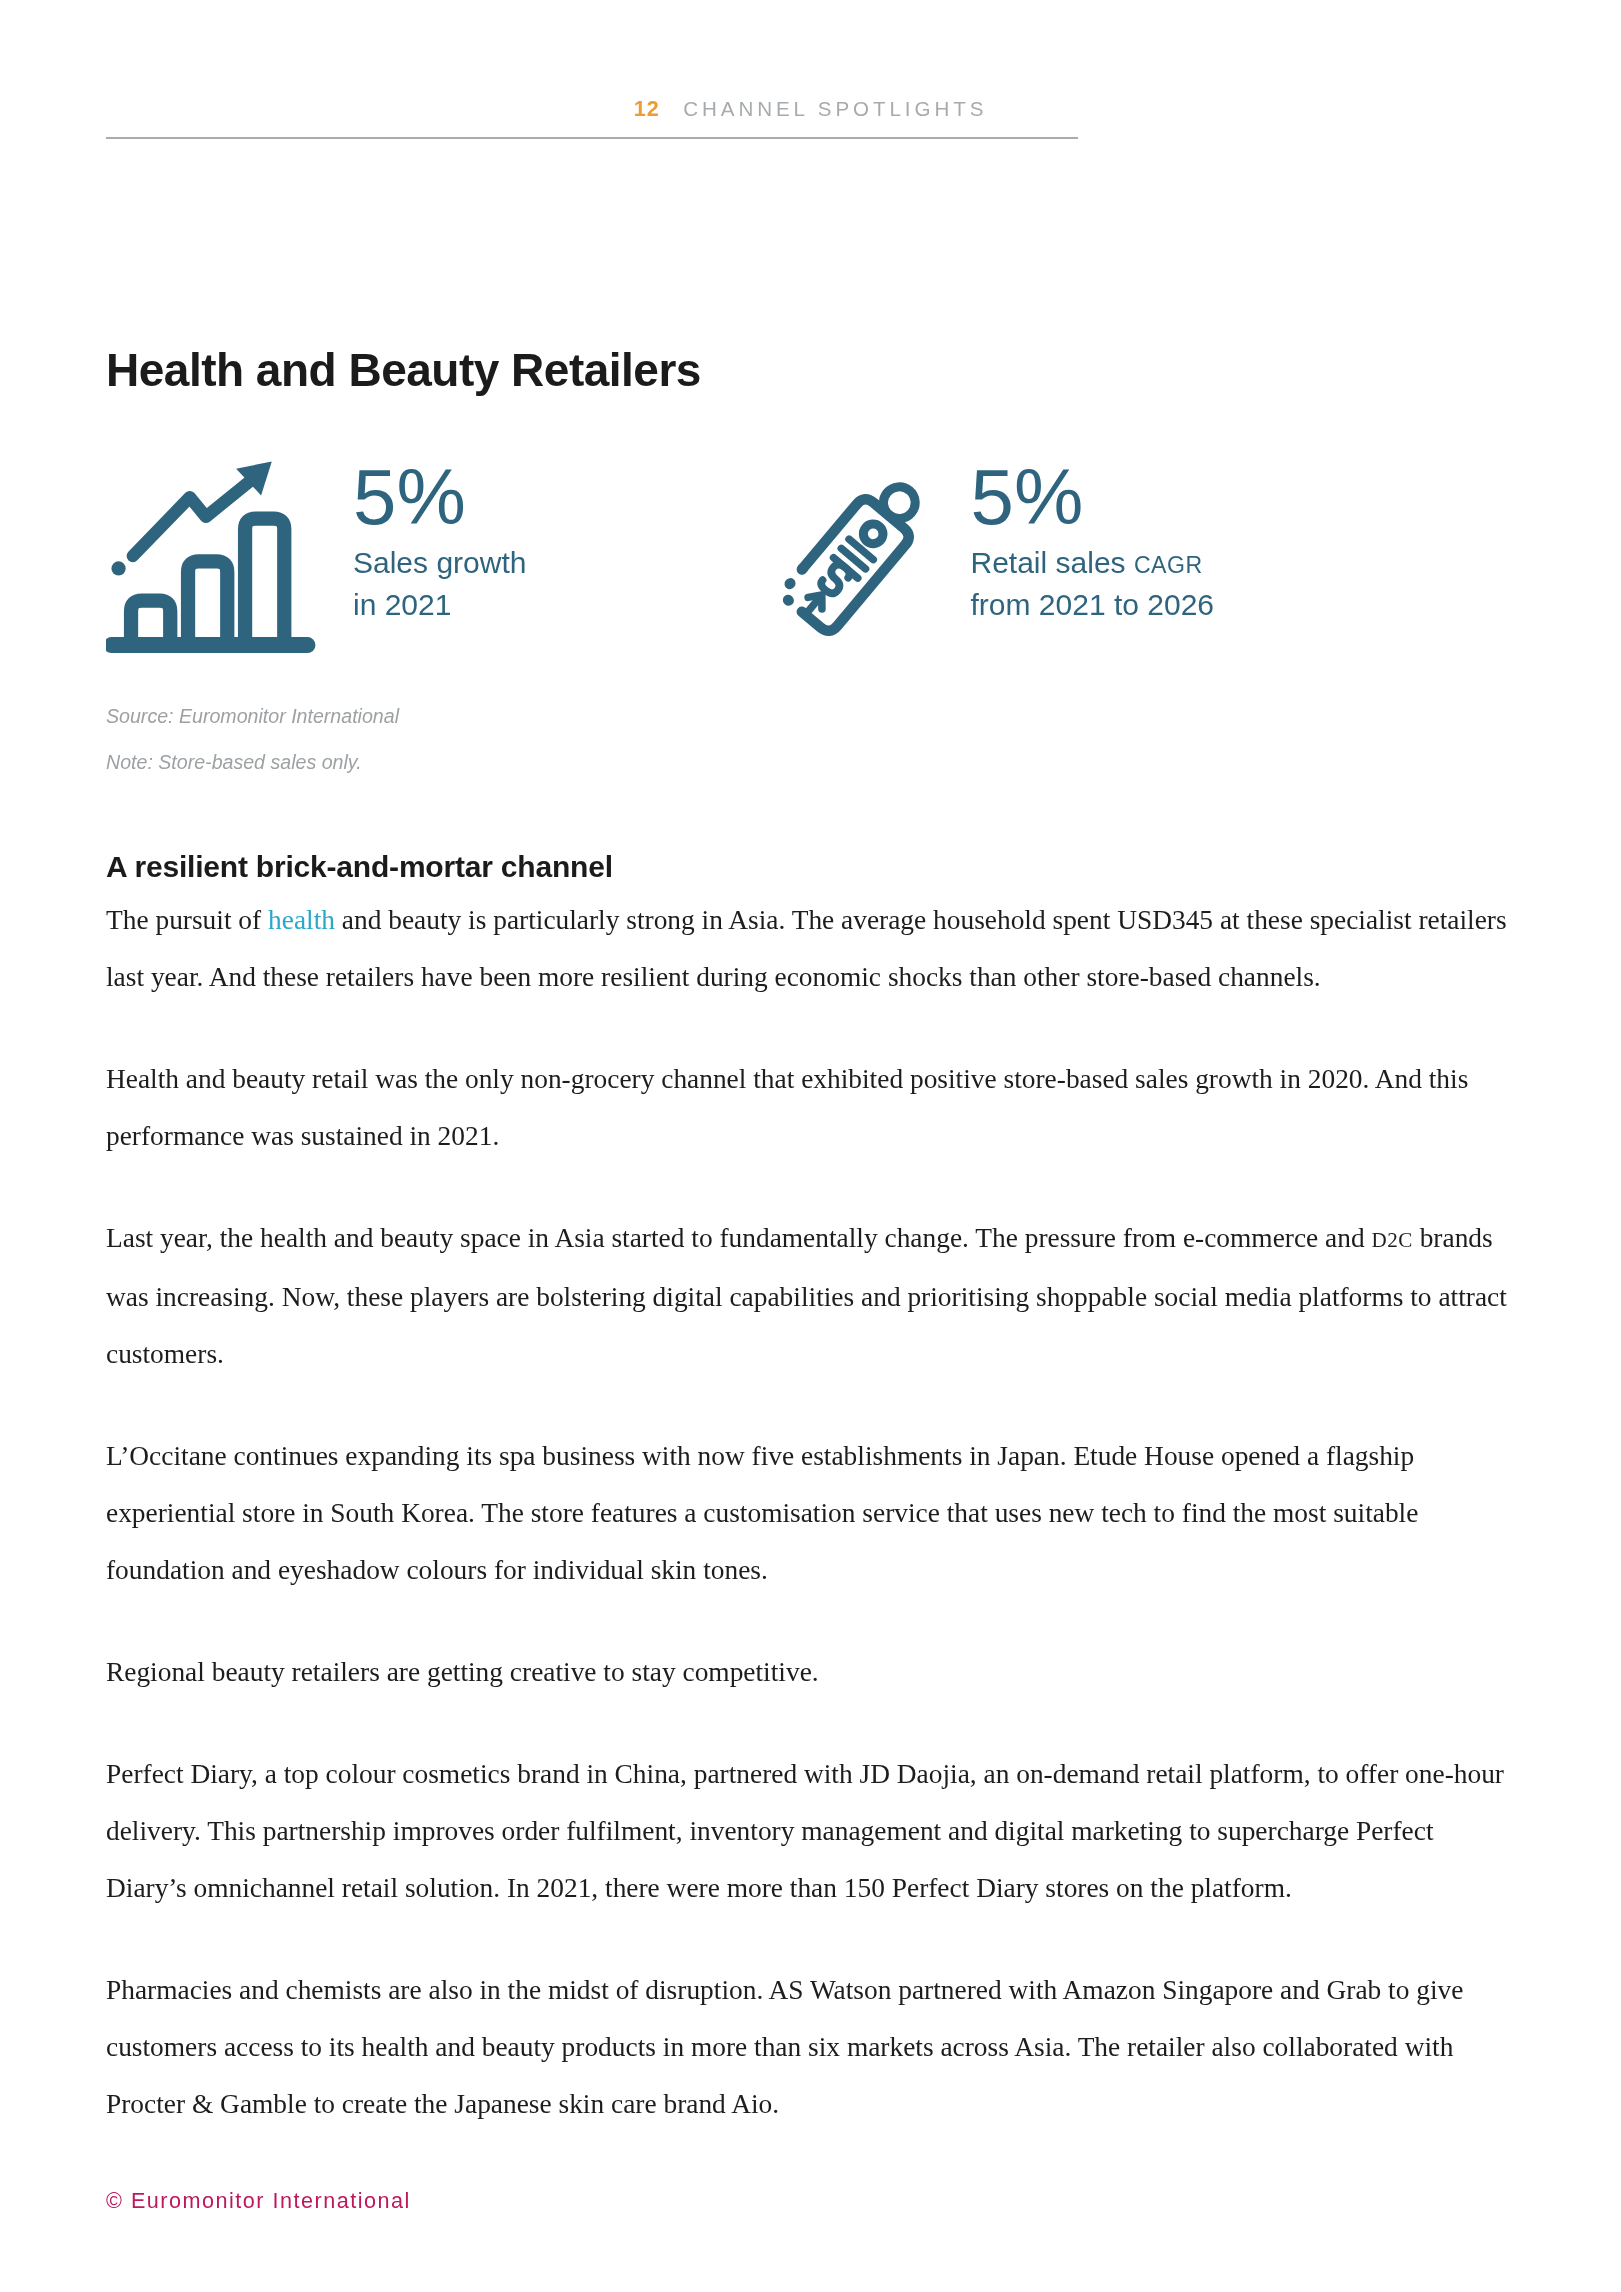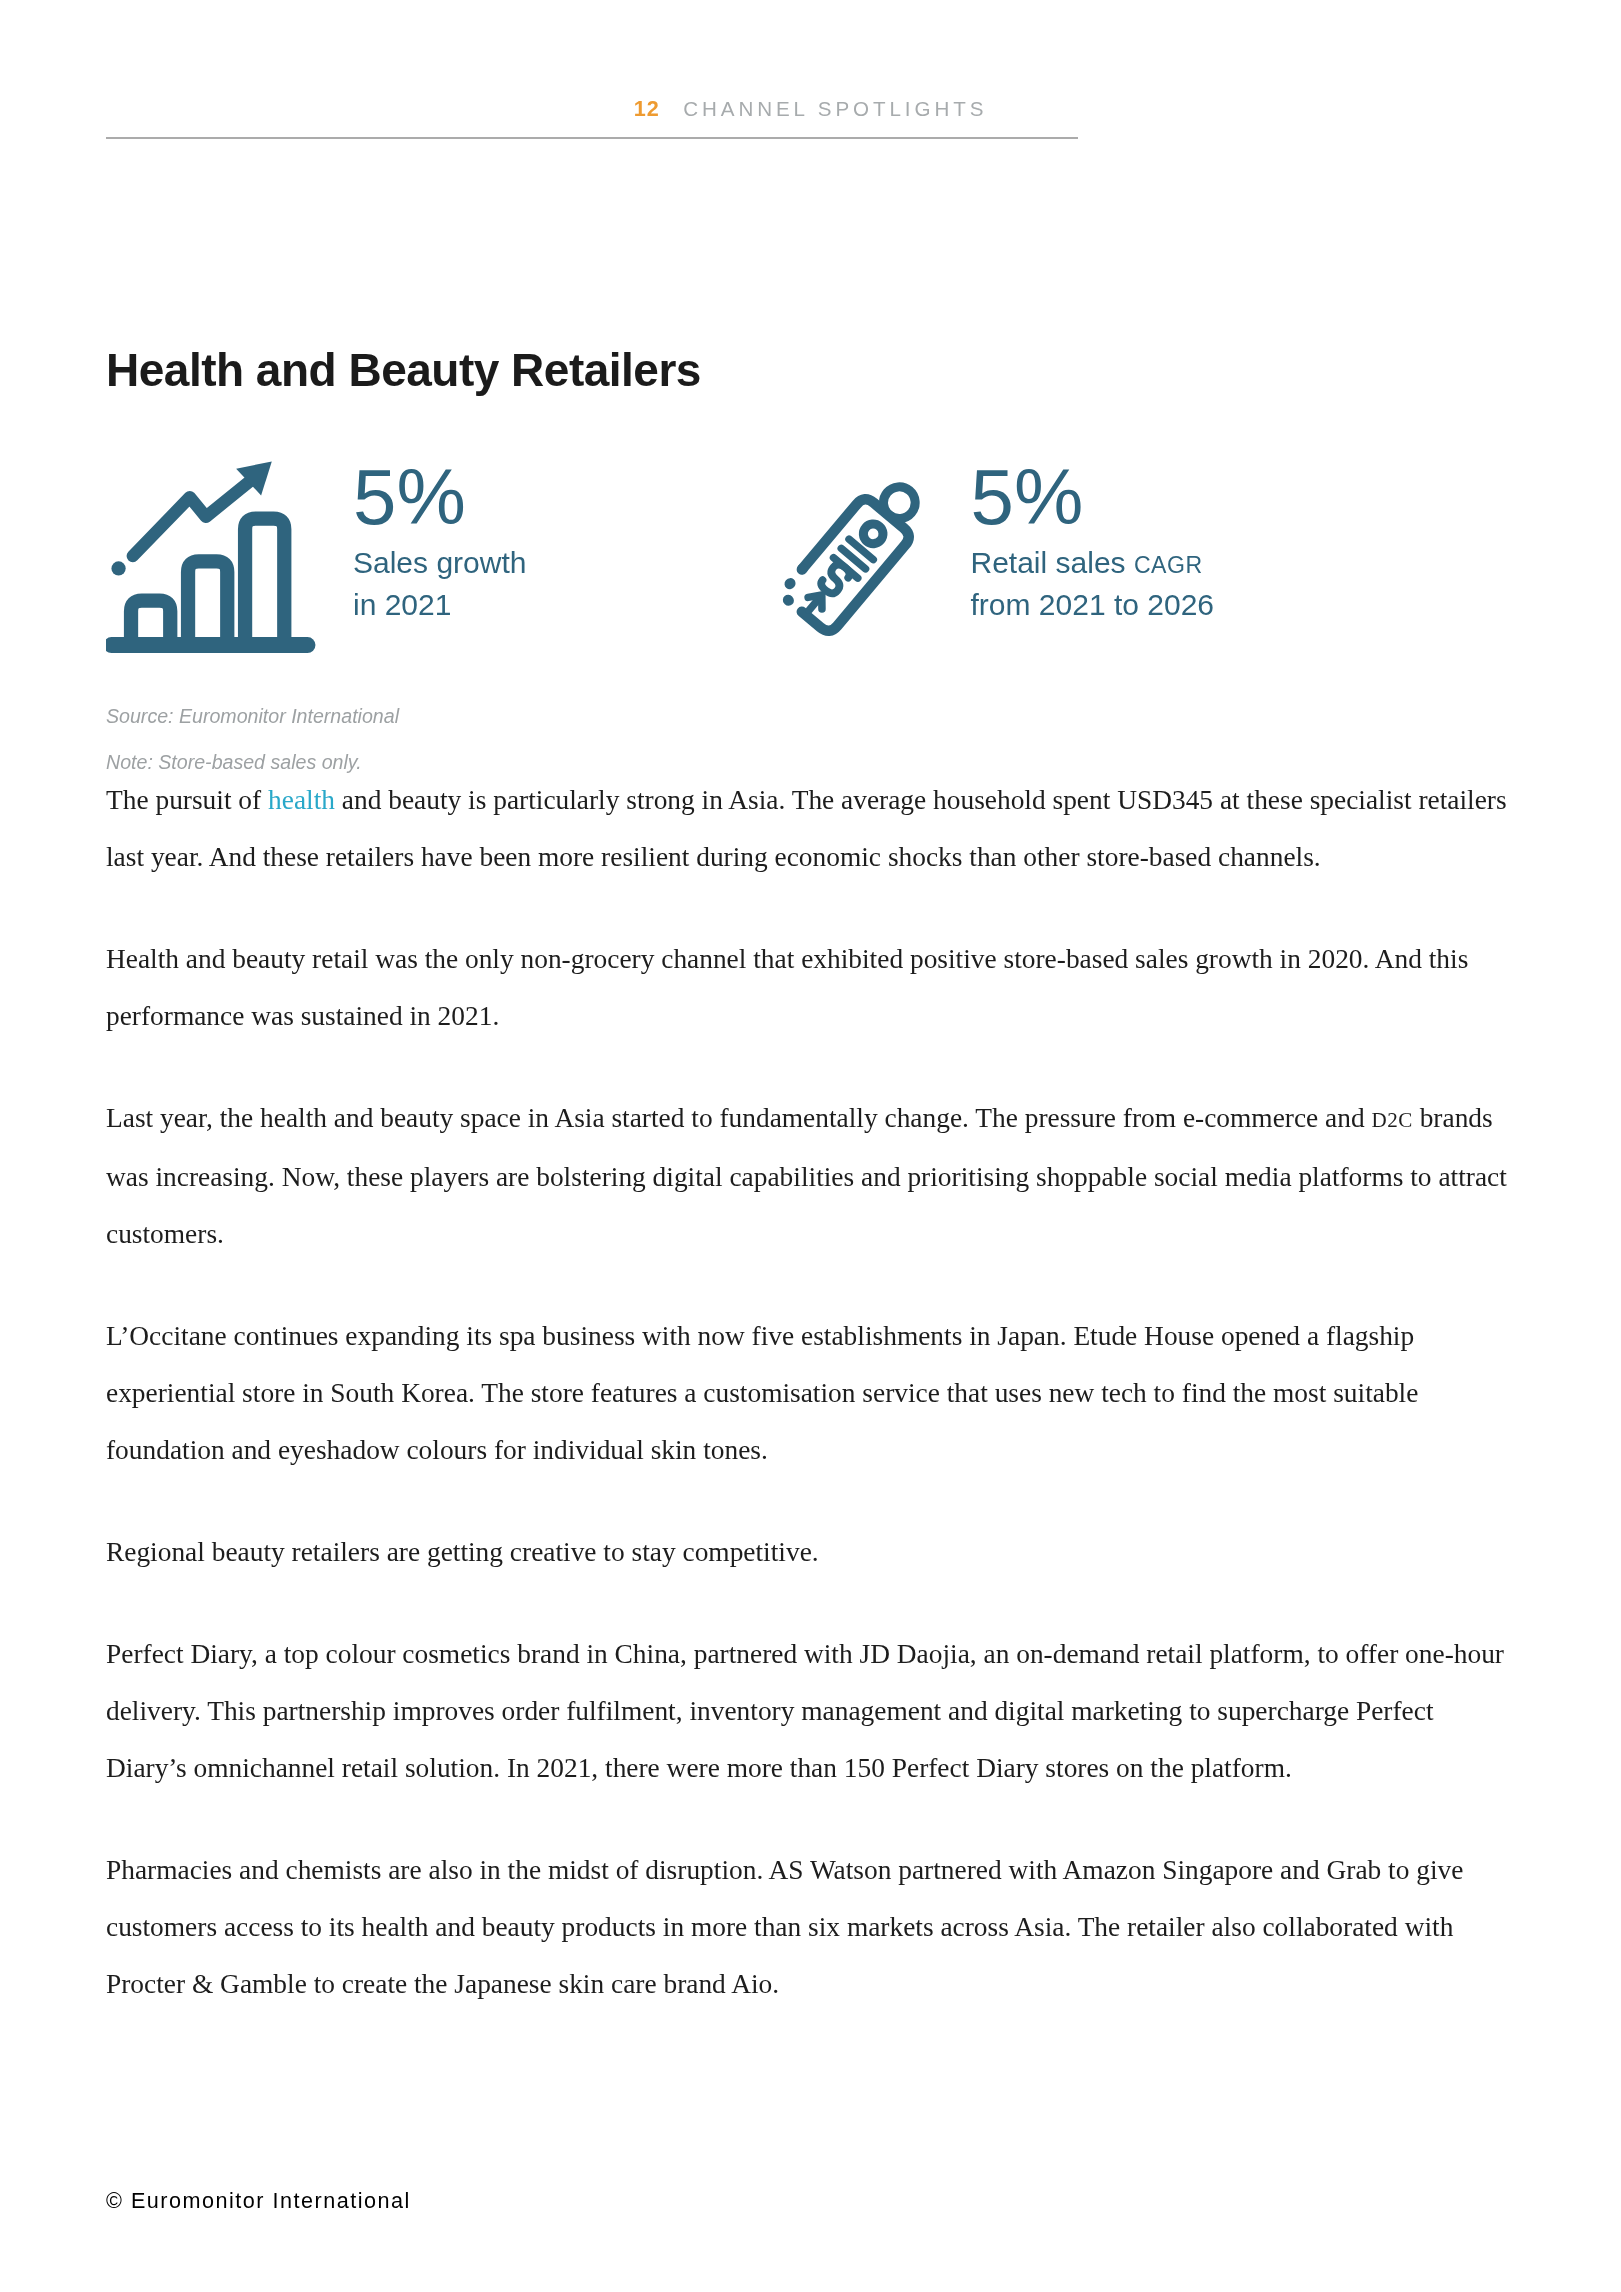--- a/index.html
+++ b/index.html
@@ -76,21 +76,21 @@
   p.body {
     font-family:"Liberation Serif", serif;
     font-size:27.4px; line-height:57px; color:#1d1d1d;
   }
   p.body + p.body { margin-top:45px; }
   a.bodylink { color:#29A8C9; text-decoration:none; }
 
   
   .footer {
     position:absolute; left:106px; top:2188px;
-    font-size:21.6px; color:#000000; letter-spacing:1.5px;
+    font-size:21.6px; color:#be185d; letter-spacing:1.5px;
   }
 </style>
 </head>
 <body>
 
 <div class="inner">
 
   <div class="runhead">
     <span class="pagenum">12</span>
     <span class="sectionlabel">CHANNEL SPOTLIGHTS</span>
@@ -150,20 +150,21 @@
 
   </div>
 
   <div class="notes">
     <div class="noteline">Source: Euromonitor International</div>
     <div class="noteline">Note: Store-based sales only.</div>
   </div>
 
   <div class="content">
 
+    <h2 class="subhead">A resilient brick-and-mortar channel</h2>
 
     <p class="body"><span>The pursuit of </span><a href="#" class="bodylink">health</a><span> and beauty is particularly strong in Asia. The average household spent USD345 at these specialist retailers last year. And these retailers have been more resilient during economic shocks than other store-based channels.</span></p>
 
     <p class="body">Health and beauty retail was the only non-grocery channel that exhibited positive store-based sales growth in 2020. And this performance was sustained in 2021.</p>
 
     <p class="body"><span>Last year, the health and beauty space in Asia started to fundamentally change. The pressure from e-commerce and </span><span class="caps">D2C</span><span> brands was increasing. Now, these players are bolstering digital capabilities and prioritising shoppable social media platforms to attract customers.</span></p>
 
 
     <p class="body">L’Occitane continues expanding its spa business with now five establishments in Japan. Etude House opened a flagship experiential store in South Korea. The store features a customisation service that uses new tech to find the most suitable foundation and eyeshadow colours for individual skin tones.</p>
     <p class="body">Regional beauty retailers are getting creative to stay competitive.</p>

